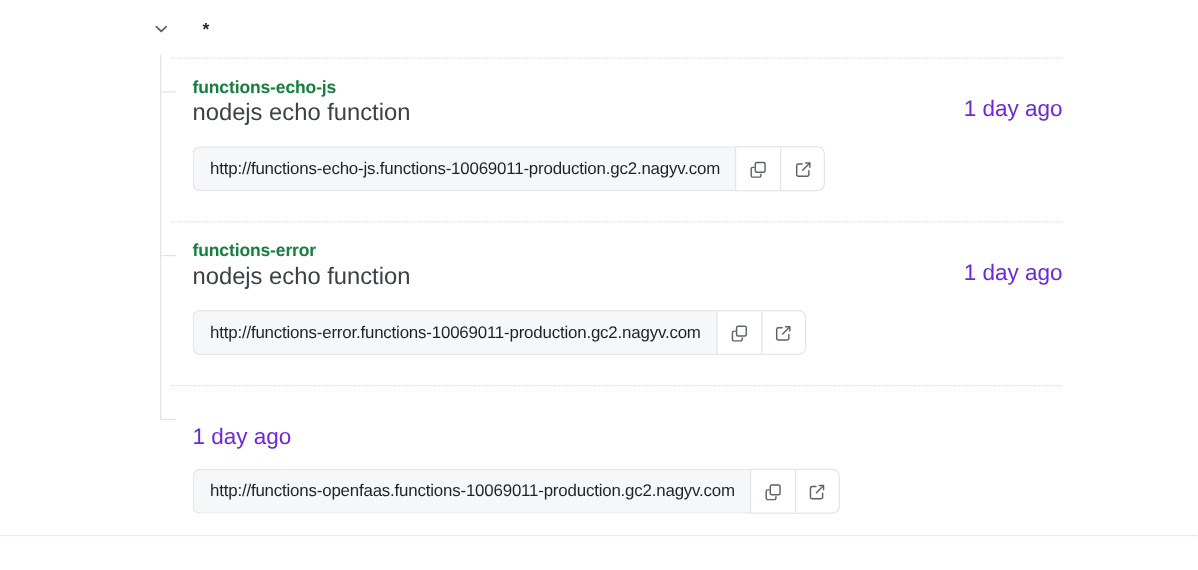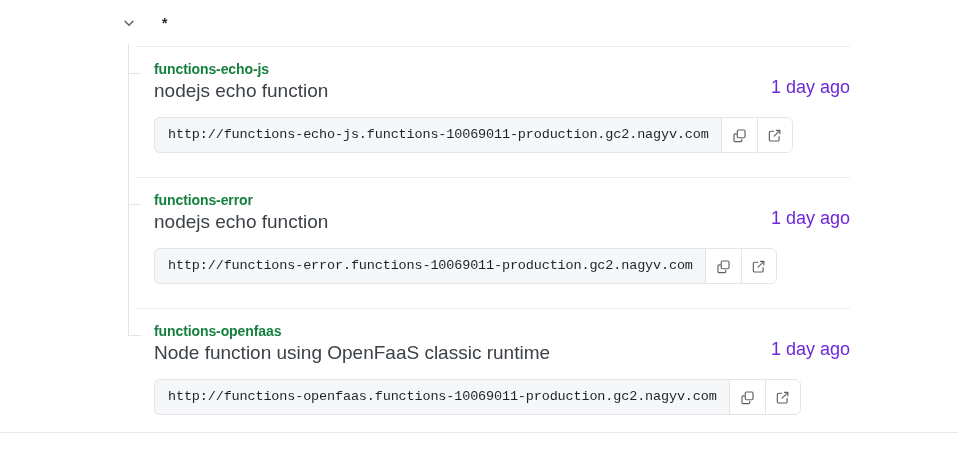--- a/index.html
+++ b/index.html
@@ -138,21 +138,21 @@
 
   
   .url-group {
     display: inline-flex;
     align-items: stretch;
     margin-top: 17px;
     margin-bottom: 24px;
     border-radius: 6px;
   }
   .url-field {
-    font-family: Liberation Mono, monospace;
+    font-family: Liberation Sans, sans-serif;
     font-size: 13.5px;
     color: #1f2328;
     background: #f6f7f8;
     border: 1px solid #e3e5e8;
     border-right: none;
     border-radius: 6px 0 0 6px;
     padding: 8px 12px 8px 13px;
     line-height: 18px;
     white-space: nowrap;
     letter-spacing: -0.15px;
@@ -246,24 +246,20 @@
           <button class="icon-btn">
             <svg width="15" height="15" viewBox="0 0 16 16" fill="none" aria-hidden="true">
               <path d="M12.9 9.2v3.3a1.4 1.4 0 0 1-1.4 1.4H3.9a1.4 1.4 0 0 1-1.4-1.4V4.9a1.4 1.4 0 0 1 1.4-1.4h3.3" stroke="#5b6369" stroke-width="1.25" stroke-linecap="round" stroke-linejoin="round"></path>
               <path d="M10.1 2.6h3.6v3.6" stroke="#5b6369" stroke-width="1.25" stroke-linecap="round" stroke-linejoin="round"></path>
               <path d="M7.6 8.7 13.5 2.8" stroke="#5b6369" stroke-width="1.25" stroke-linecap="round"></path>
             </svg>
           </button>
         </div></div>
       <div class="divider-dotted"></div>
       <div class="item"><div class="branch"></div><div class="rail-cap"></div><div class="item-head">
-          <div class="item-left">
-            <div class="item-name">functions-openfaas</div>
-            <div class="item-desc">Node function using OpenFaaS classic runtime</div>
-          </div>
           <div class="item-time">1 day ago</div>
         </div><div class="url-group">
           <div class="url-field">http://functions-openfaas.functions-10069011-production.gc2.nagyv.com</div>
           <button class="icon-btn">
             <svg width="15" height="15" viewBox="0 0 16 16" fill="none" aria-hidden="true">
               <rect x="5.6" y="2.1" width="8.3" height="8.3" rx="1.3" stroke="#5b6369" stroke-width="1.25"></rect>
               <path d="M10.4 12.2v1.1a1.3 1.3 0 0 1-1.3 1.3H3.4a1.3 1.3 0 0 1-1.3-1.3V7.6a1.3 1.3 0 0 1 1.3-1.3h1.1" stroke="#5b6369" stroke-width="1.25" stroke-linecap="round" stroke-linejoin="round"></path>
             </svg>
           </button>
           <button class="icon-btn">

